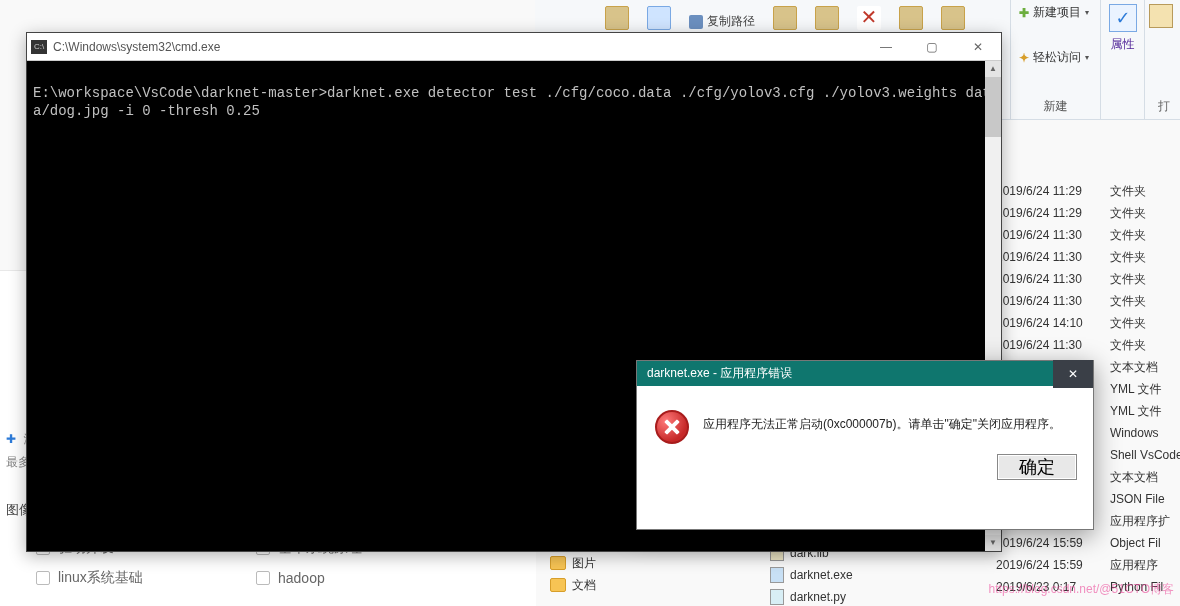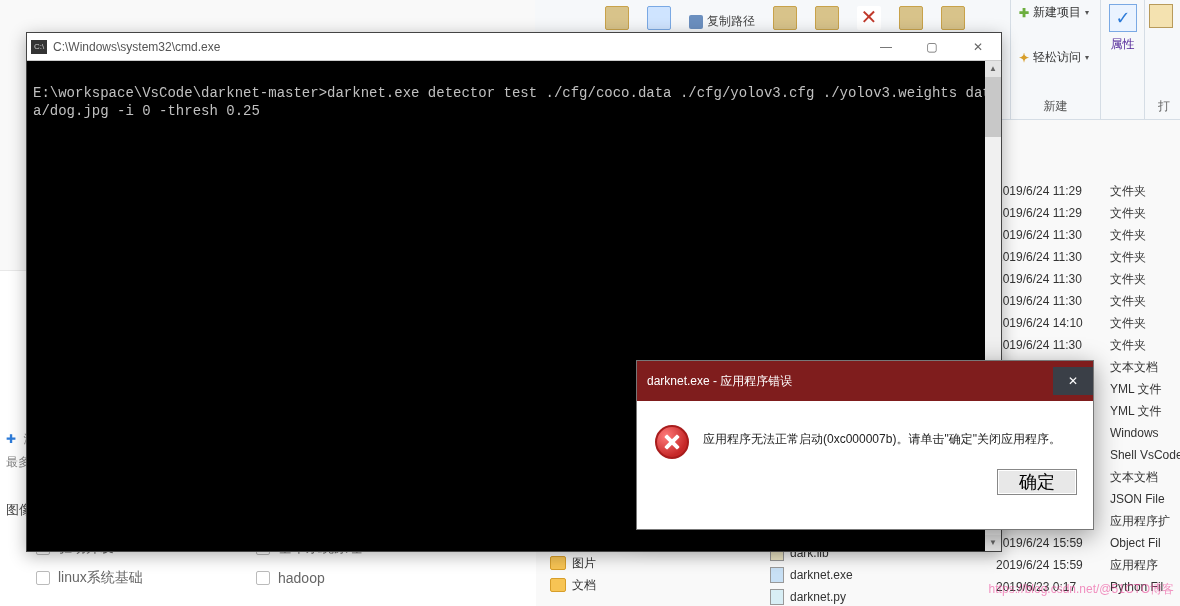--- a/index.html
+++ b/index.html
@@ -210,22 +210,22 @@
     
     .errdlg {
       position: absolute;
       top: 360px; left: 636px;
       width: 458px; height: 170px;
       background: #fff;
       border: 1px solid #777;
       box-shadow: 0 6px 24px rgba(0,0,0,.4);
     }
     .errdlg .tb {
-      height: 40px;
-      background: #7f1d1d;
+      height: 25px;
+      background: #0f766e;
       color: #fff;
       display:flex; align-items:center;
       padding-left: 10px;
       font-size: 12px;
     }
     .errdlg .tb .x {
       margin-left:auto;
       width: 40px; height: 28px;
       display:flex; align-items:center; justify-content:center;
       color:#fff;

